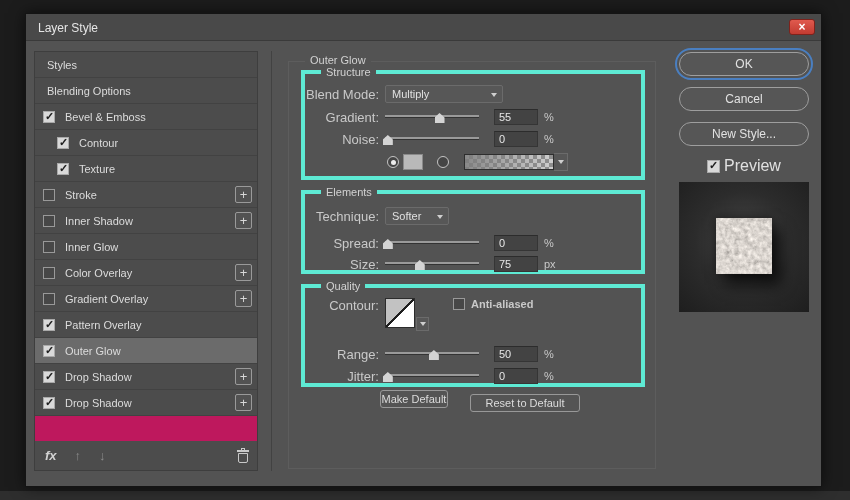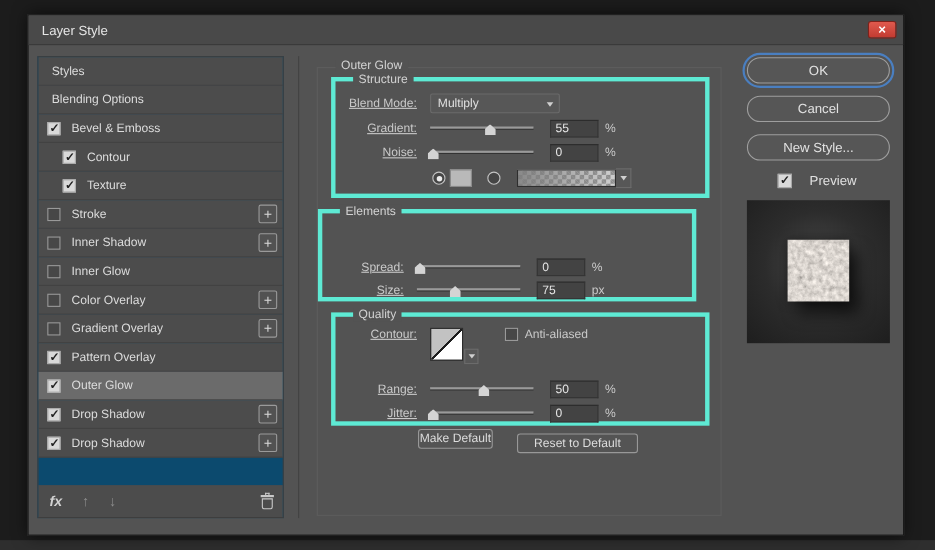--- a/index.html
+++ b/index.html
@@ -27,21 +27,21 @@
   .closebtn {
     position:absolute; right:6px; top:5px; width:26px; height:16px;
     background:linear-gradient(#e05a4e,#c23b31); border:1px solid #7e221b; border-radius:3px;
     display:flex; align-items:center; justify-content:center;
     color:#fff; font-size:12px; font-weight:bold; line-height:1; cursor:pointer;
   }
 
   
   .sidebar {
     position:absolute; left:8px; top:37px; width:224px; height:420px;
-    border:1px solid #3e3e3e; background:#0c4a6e;
+    border:1px solid #3e3e3e; background:#be185d;
   }
   .srow {
     position:relative; height:26px; display:flex; align-items:center;
     border-bottom:1px solid #424242; background:#4c4c4c; cursor:pointer;
   }
   .srow.selected { background:#6b6b6b; }
   .slabel { color:#dcdcdc; font-size:11px; white-space:nowrap; }
   .slabel.pad { padding-left:12px; }
   .cb {
     position:relative; flex:none; width:12px; height:12px;
@@ -73,25 +73,25 @@
   .mainpane {
     position:absolute; left:262px; top:47px; width:368px; height:408px;
     border:1px solid #5d5d5d;
   }
   .legend {
     position:absolute; top:-8px; background:#535353; padding:0 5px;
     font-size:11px; color:#d2d2d2; white-space:nowrap;
   }
   .group { position:absolute; border:4px solid #5eead4; }
   .g-structure { left:12px; top:8px;   width:344px; height:110px; }
-  .g-elements  { left:0; top:128px; width:344px; height:84px; }
+  .g-elements  { left:12px; top:128px; width:344px; height:84px; }
   .g-quality   { left:12px; top:222px; width:344px; height:103px; }
 
   .row { position:absolute; left:0; width:100%; height:20px; display:flex; align-items:center; }
-  .rlabel { flex:none; width:74px; margin-right:12px; text-align:right; color:#c9c9c9; font-size:11px;text-decoration:underline; }
+  .rlabel { flex:none; width:74px; margin-right:6px; text-align:right; color:#c9c9c9; font-size:13px; }
 
   .dropdown {
     position:relative; height:18px; background:#575757;
     border:1px solid #6b6b6b; border-radius:2px;
     display:flex; align-items:center; padding:0 8px 0 6px;
     color:#e0e0e0; font-size:11px; cursor:pointer;
   }
   .dropdown .chev { position:absolute; right:5px; top:7px; }
   .chev { width:0; height:0; border-left:3px solid transparent; border-right:3px solid transparent; border-top:4px solid #cfcfcf; }
 
@@ -132,40 +132,40 @@
     background-image:
       linear-gradient(135deg, transparent 47%, #1e1e1e 47%, #1e1e1e 53%, transparent 53%),
       linear-gradient(135deg, #c2c2c2 50%, #ffffff 50%);
   }
   .contour-chev {
     flex:none; width:13px; height:14px; margin-left:1px; align-self:flex-end; margin-bottom:1px;
     background:#575757; border:1px solid #6b6b6b;
     display:flex; align-items:center; justify-content:center; cursor:pointer;
   }
   .cb.aa { margin-left:24px; margin-right:0; }
-  .aalabel { margin-left:6px; color:#c9c9c9; }
+  .aalabel { margin-left:6px; color:#c9c9c9;font-weight:bold; }
 
   .smallbtn {
     position:absolute; height:18px; background:#545454;
     border:1px solid #989898; border-radius:3px;
     display:flex; align-items:center; justify-content:center;
     color:#dcdcdc; font-size:11px; cursor:pointer; white-space:nowrap; padding:0 8px;
   }
 
   
   .pill {
     position:absolute; left:653px; width:130px; height:24px;
     background:#565656; border:1px solid #9e9e9e; border-radius:13px;
     display:flex; align-items:center; justify-content:center;
     color:#e2e2e2; font-size:12px; cursor:pointer;
   }
   .pill.ok { outline:2px solid #4a7fc1; outline-offset:2px; }
   .previewrow { position:absolute; left:681px; top:143px; display:flex; align-items:center; }
   .previewrow .cb { margin-left:0; margin-right:0; width:13px; height:13px; }
-  .prevlabel { margin-left:16px; font-size:12px; color:#e0e0e0; }
+  .prevlabel { margin-left:4px; font-size:16px; color:#e0e0e0; }
   .preview-thumb {
     position:absolute; left:653px; top:168px; width:130px; height:130px;
     background:radial-gradient(circle at 50% 45%, #4a4a4a 0%, #2c2c2c 50%, #1e1e1e 100%);
   }
   .texsq {
     position:absolute; left:37px; top:36px; width:56px; height:56px;
     box-shadow: 9px 11px 14px rgba(0,0,0,.65), 0 0 10px rgba(0,0,0,.5);
     line-height:0;
   }
 </style>
@@ -327,20 +327,27 @@
           <div class="gradbar"></div>
           <div class="gradchev">
             <span class="chev"></span>
           </div>
         </div>
       </div>
 
       <div class="group g-elements">
         <span class="legend" style="left:16px">Elements</span>
 
+        <div class="row" style="top:12px">
+          <span class="rlabel">Technique:</span>
+          <div class="dropdown" style="width:64px">
+            <span>Softer</span>
+            <span class="chev"></span>
+          </div>
+        </div>
 
         <div class="row" style="top:39px">
           <span class="rlabel">Spread:</span>
           <div class="slider">
             <div class="track"></div>
             <div class="thumb" style="left: calc(3% - 5px);"></div>
           </div>
           <input class="numfield" value="0" style="">
           <span class="unit">%</span>
         </div>

